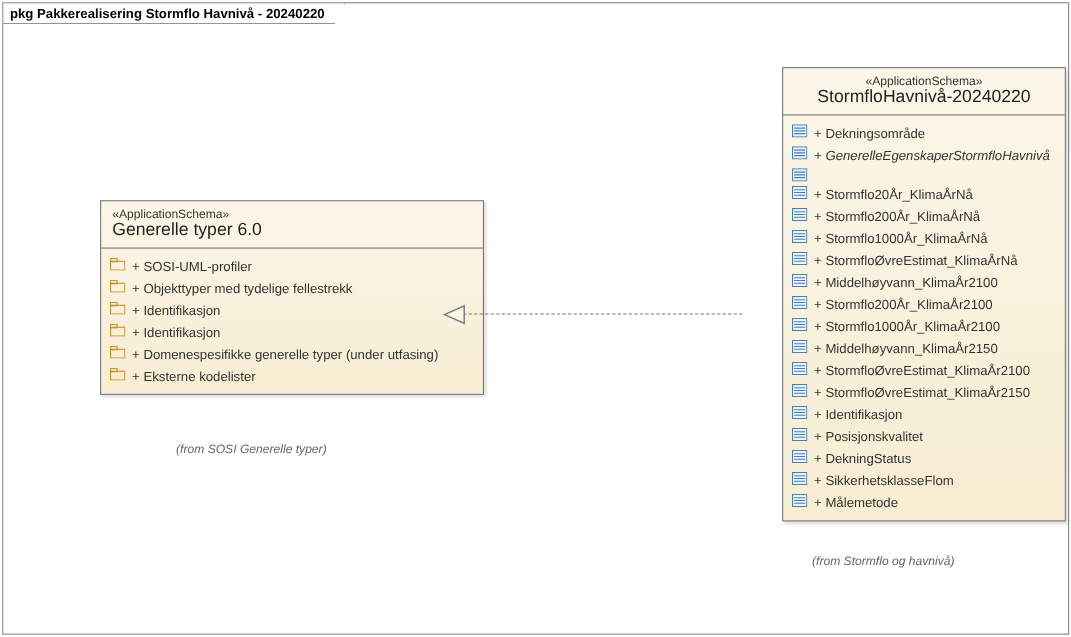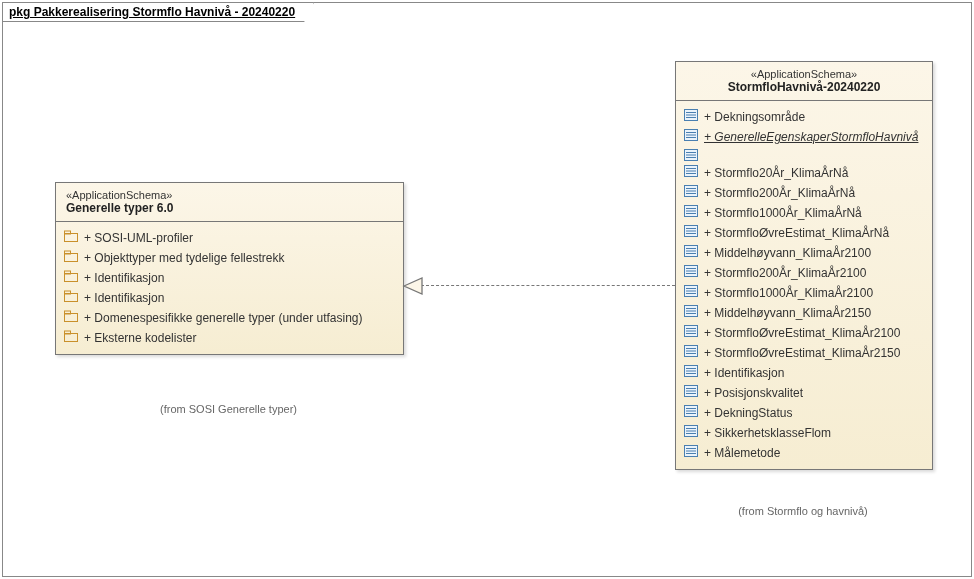--- a/index.html
+++ b/index.html
@@ -24,63 +24,64 @@
     position: absolute;
     left: -1px;
     top: -1px;
     border: 1px solid #888;
     padding: 2px 8px 2px 6px;
     font-size: 12px;
     font-weight: 700;
     background: #fff;
     clip-path: polygon(0 0, 100% 0, calc(100% - 10px) 100%, 0 100%);
     padding-right: 18px;
-    text-decoration: underline;
   }
 
   .pkg-box {
     position: absolute;
     border: 1px solid #777;
     background: linear-gradient(to bottom, #fcf6e8, #f6edd2);
     box-shadow: 2px 2px 3px rgba(0,0,0,0.15);
+    margin-left: 36px;
   }
   .pkg-header {
     border-bottom: 1px solid #777;
     padding: 6px 10px 6px 10px;
     text-align: left;
   }
   .pkg-header.center { text-align: center; }
   .stereo {
     display: block;
     font-size: 11px;
     color: #333;
   }
   .title {
     display: block;
-    font-size: 12px;
-    font-weight: 700;
+    font-size: 16px;
+    font-weight: 400;
     color: #222;
   }
   .pkg-body {
     padding: 6px 8px 6px 8px;
   }
   .item {
     display: flex;
     gap: 6px;
     font-size: 12px;
     color: #333;
     padding: 2px 0;
     line-height: 16px;
   }
-  .item.italic span.txt { font-style: italic; text-decoration: underline; }
+  .item.italic span.txt { font-style: italic; }
   .txt { white-space: nowrap; }
 
   .from-note {
     position: absolute;
     font-size: 11px;
+    font-style: italic;
     color: #666;
     text-align: center;
   }
 
   
   .connector-line {
     position: absolute;
     border-top: 1.5px dashed #777;
     height: 0;
   }

